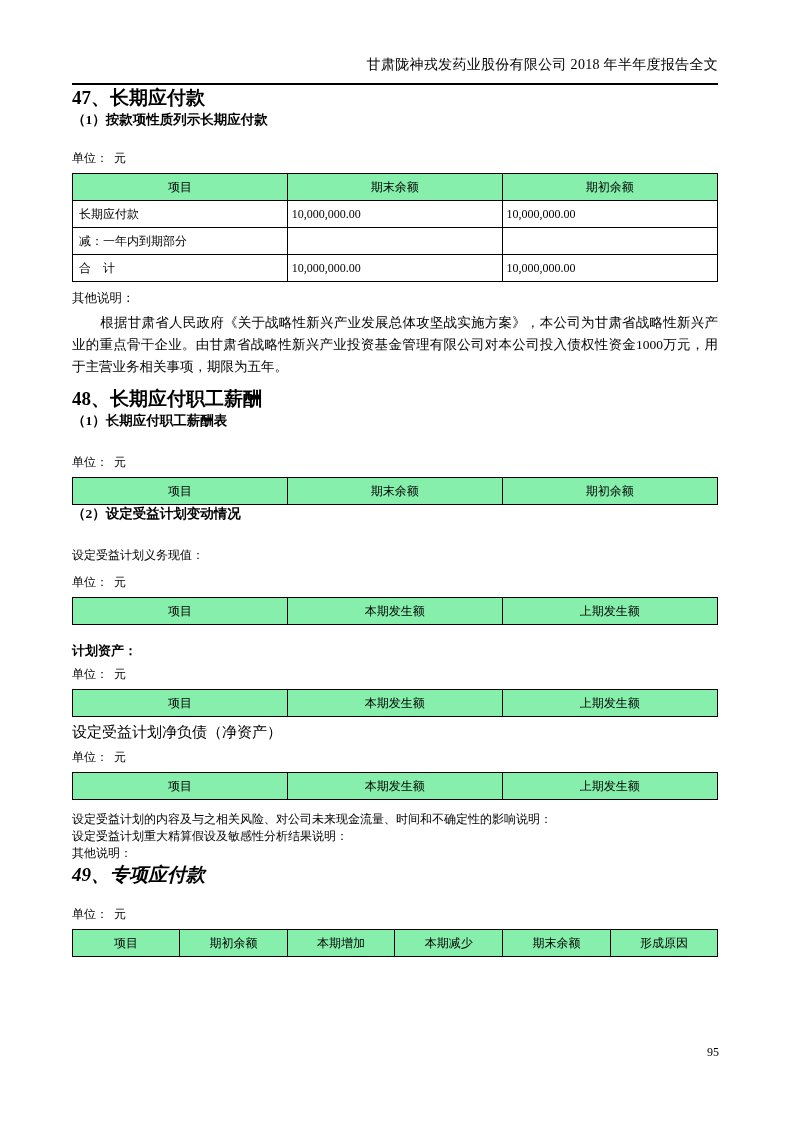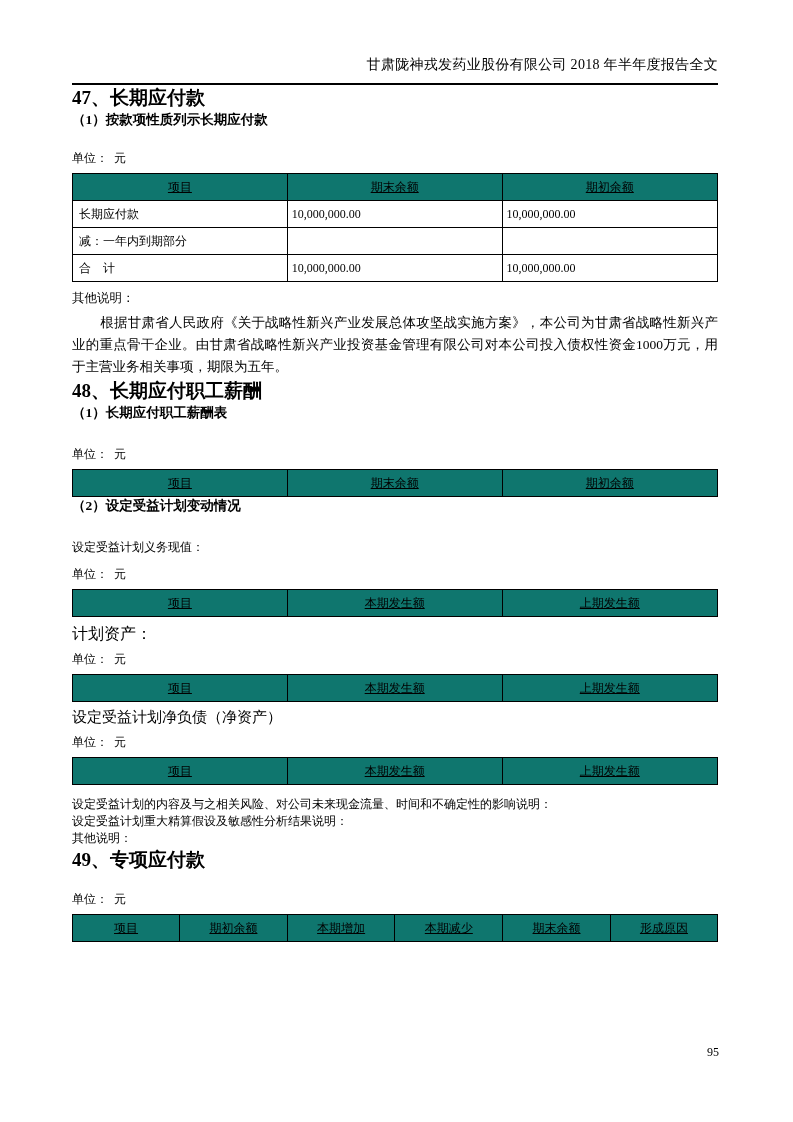--- a/index.html
+++ b/index.html
@@ -24,37 +24,37 @@
   .unit-5 { margin-top:7px;  }
   .unit-6 { margin-top:18px; }
   table {
     width:100%; border-collapse:collapse; table-layout:fixed;
     border:1.5px solid #000;
   }
   th, td {
     border:1px solid #000; font-weight:normal; font-size:12px;
     height:26px; padding:0 4px; overflow:hidden;
   }
-  th { background:#0f766e; text-align:center;text-decoration:underline; }
+  th { background:#86efac; text-align:center; }
   td.item { text-align:left; padding-left:6px; }
   td.num  { text-align:left; }
   .note-label { font-size:12.5px; margin-top:8px; }
   .para {
     font-size:13.5px; line-height:22px; text-indent:2.1em;
-    text-align:justify; margin:5px 0 0 0;
+    text-align:justify; margin:5px 0 8px 0;
   }
   .sec-48  { margin-top:24px; }
   .sub-48a { margin-top:14px; }
   .sub-48b { margin-top:22px; }
-  .sec-49  { margin-top:26px; }
+  .sec-49  { margin-top:26px;font-style:italic; }
   .statement { font-size:12px; }
   .st-1 { margin-top:24px; }
   .st-2 { margin-top:11px; }
   .st-3 { }
-  .plan-label { font-size:16px; margin-top:7px; }
+  .plan-label { font-size:13px; margin-top:17px;font-weight:bold; }
   .net-label  { font-size:15px; margin-top:6px; }
   .page-num { position:absolute; right:74px; bottom:62px; font-size:12px; }
 </style>
 </head>
 <body>
 
 <div class="page">
 
   <div class="doc-header">
     <span>甘肃陇神戎发药业股份有限公司 2018 年半年度报告全文</span>

